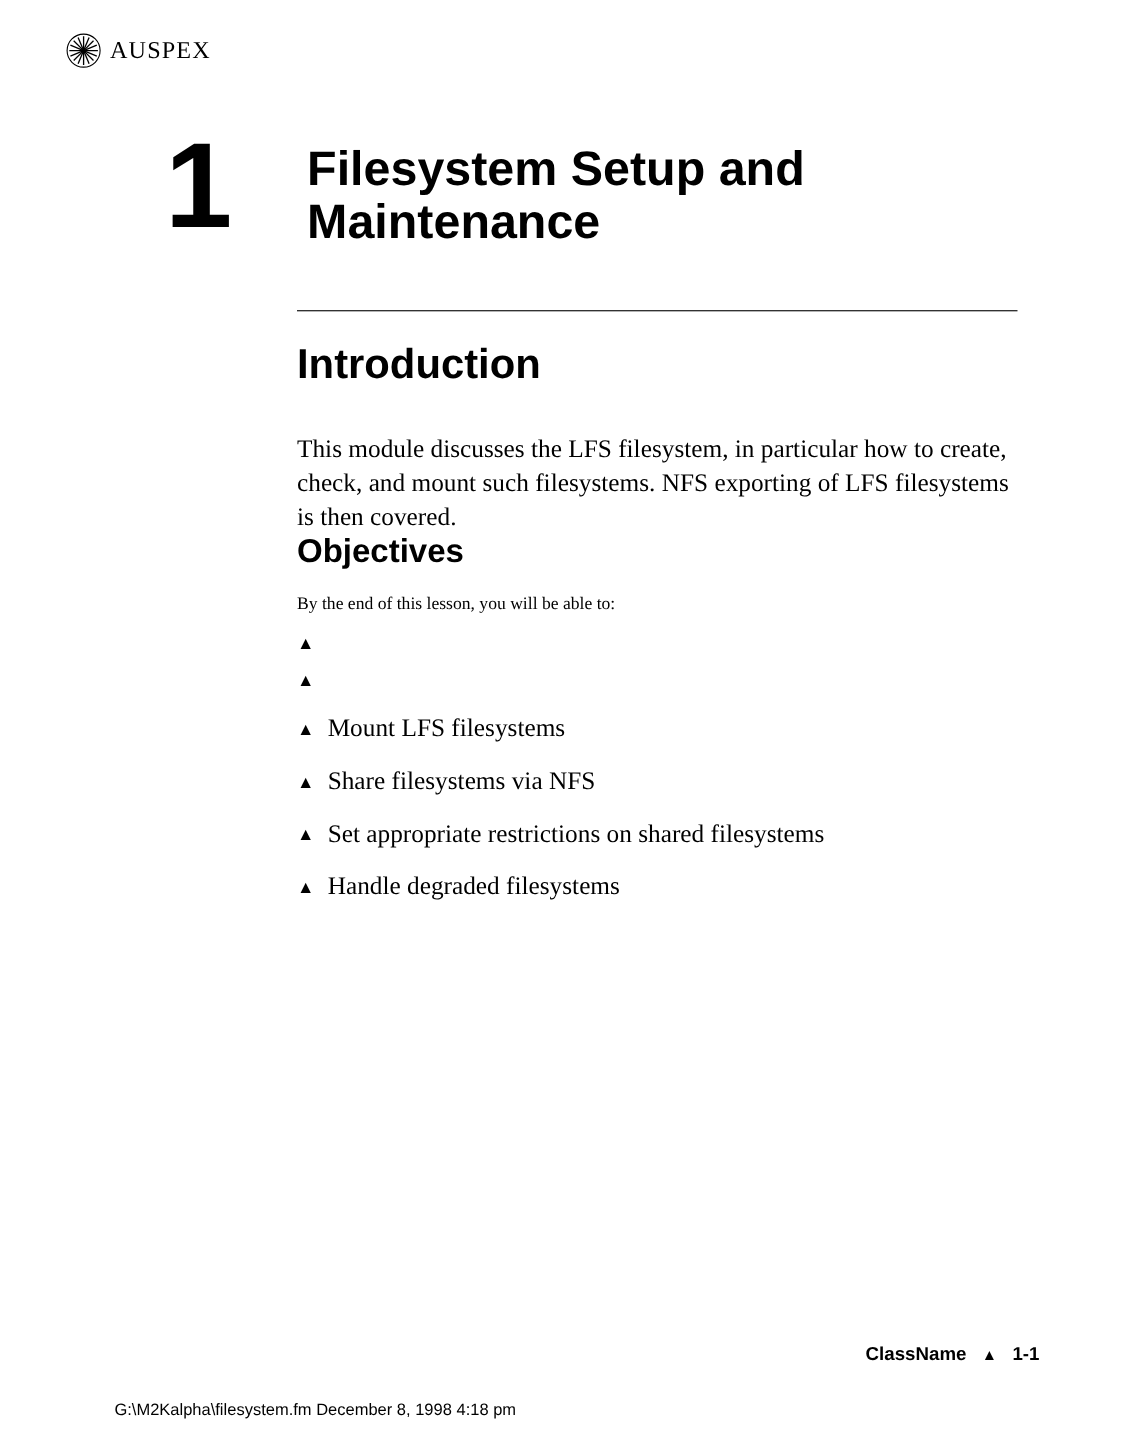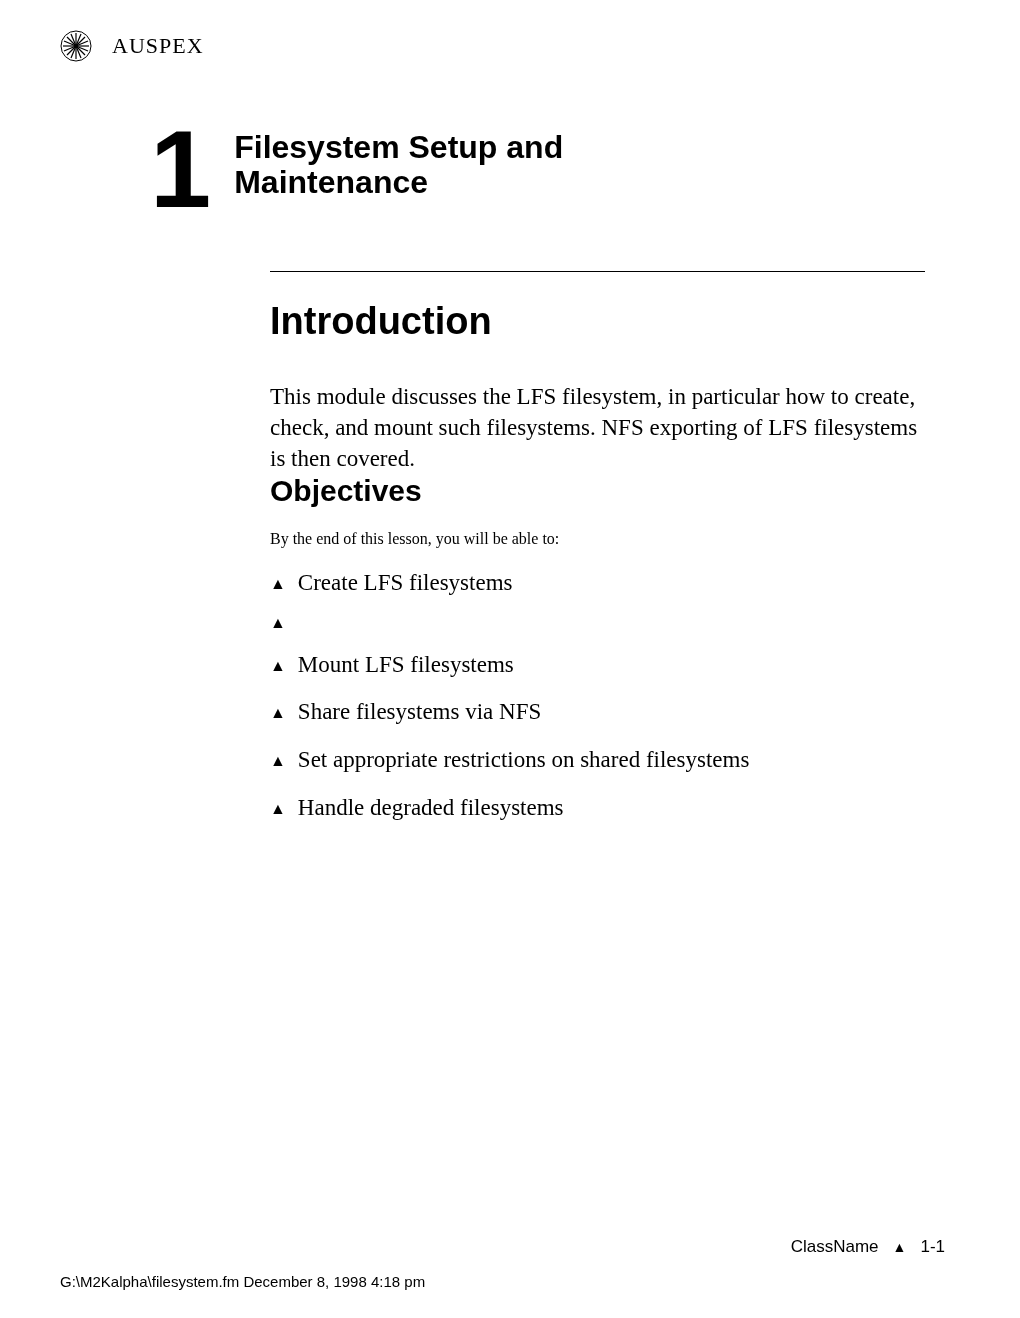--- a/index.html
+++ b/index.html
@@ -14,21 +14,21 @@
     font-family: 'Times New Roman', Times, serif;
     color: #000000;
     position: relative;
   }
   .page {
     padding: 30px 75px 30px 60px;
   }
   .header {
     display: flex;
     align-items: center;
-    gap: 20px;
+    gap: 8px;
     margin-bottom: 60px;
   }
   .logo-icon {
     width: 32px;
     height: 32px;
   }
   .logo-text {
     font-family: 'Times New Roman', serif;
     font-size: 22px;
     letter-spacing: 1px;
@@ -42,24 +42,25 @@
   }
   .chapter-number {
     font-family: Arial, Helvetica, sans-serif;
     font-size: 110px;
     font-weight: 900;
     line-height: 0.85;
     letter-spacing: -2px;
   }
   .chapter-title {
     font-family: Arial, Helvetica, sans-serif;
-    font-size: 32px;
+    font-size: 44px;
     font-weight: 700;
     line-height: 1.1;
     padding-top: 8px;
+    margin-left: 45px;
   }
   .content {
     margin-left: 210px;
     margin-right: 20px;
   }
   .hr-line {
     border: none;
     border-top: 1px solid #000000;
     margin-bottom: 28px;
   }
@@ -106,33 +107,34 @@
   .footer {
     position: absolute;
     bottom: 28px;
     left: 60px;
     right: 75px;
   }
   .footer-right {
     text-align: center;
     font-family: Arial, Helvetica, sans-serif;
     font-size: 17px;
-    font-weight: 400;
-    margin-bottom: 16px;
+    font-weight: 700;
+    margin-bottom: 32px;
     display: flex;
     justify-content: flex-end;
     align-items: center;
     gap: 14px;
   }
   .footer-tri {
     font-size: 14px;
   }
   .footer-left {
     font-family: Arial, Helvetica, sans-serif;
     font-size: 15px;
+    margin-left: 44px;
   }
 </style>
 </head>
 <body>
 
 <div class="page">
   <div class="header">
     <span class="logo-icon">
       <svg viewBox="0 0 32 32" width="32" height="32">
         <circle cx="16" cy="16" r="15" fill="none" stroke="#000" stroke-width="1"></circle>
@@ -172,21 +174,20 @@
 
     <h1 class="section-h1">Introduction</h1>
     <p class="body-text">This module discusses the LFS filesystem, in particular how to create, check, and mount such filesystems. NFS exporting of LFS filesystems is then covered.</p>
 
     <h2 class="section-h2">Objectives</h2>
     <p class="list-intro">By the end of this lesson, you will be able to:</p>
 
     <ul class="bullet-list">
       <li>
         <span class="triangle-bullet">▲</span>
-        <span>Create LFS filesystems</span>
       </li>
       <li>
         <span class="triangle-bullet">▲</span>
       </li>
       <li>
         <span class="triangle-bullet">▲</span>
         <span>Mount LFS filesystems</span>
       </li>
       <li>
         <span class="triangle-bullet">▲</span>

